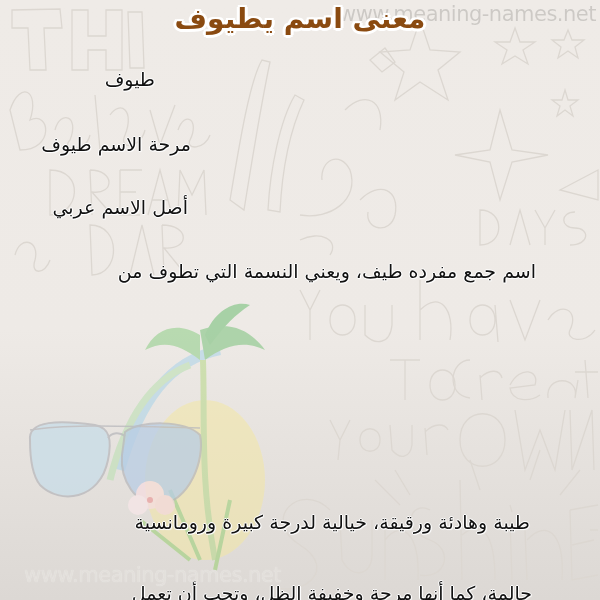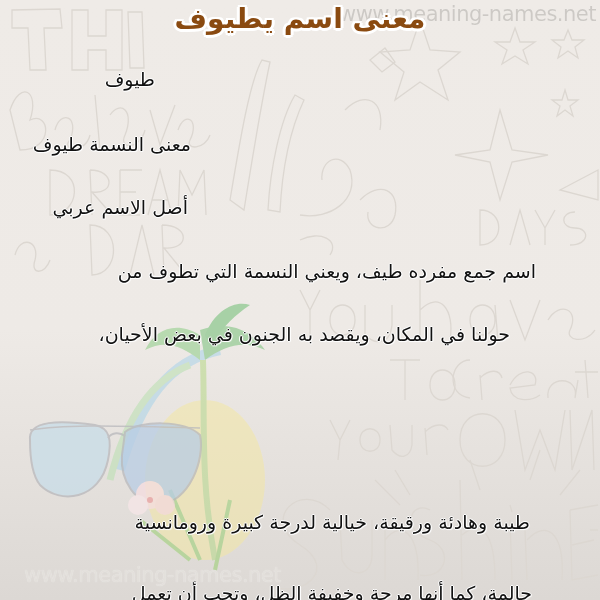--- a/index.html
+++ b/index.html
@@ -179,21 +179,20 @@
       <circle cx="165" cy="505" r="10" fill="#f3d9dc"></circle>
       <circle cx="150" cy="500" r="3" fill="#e7a0aa"></circle>
     </g>
   </svg>
 
   <div class="watermark top">www.meaning-names.net</div>
 
   <div class="title">معنى اسم يطيوف</div>
 
   <div class="line" style="right:445px; top:68px;">طيوف</div>
-  <div class="line" style="right:409px; top:133px;">معنى النسمة طيوف</div>
+  <div class="line" style="right:409px; top:133px;">مرحة الاسم طيوف</div>
   <div class="line" style="right:412px; top:196px;">أصل الاسم عربي</div>
   <div class="line" style="right:64px; top:260px;">اسم جمع مفرده طيف، ويعني النسمة التي تطوف من</div>
-  <div class="line" style="right:90px; top:323px;">حولنا في المكان، ويقصد به الجنون في بعض الأحيان،</div>
   <div class="line" style="right:70px; top:511px;">طيبة وهادئة ورقيقة، خيالية لدرجة كبيرة ورومانسية</div>
   <div class="line" style="right:68px; top:573px;margin-top:9px;">حالمة، كما أنها مرحة وخفيفة الظل، وتحب أن تعمل</div>
 
   <div class="watermark bottom">www.meaning-names.net</div>
 </div>
 
 </body></html>

